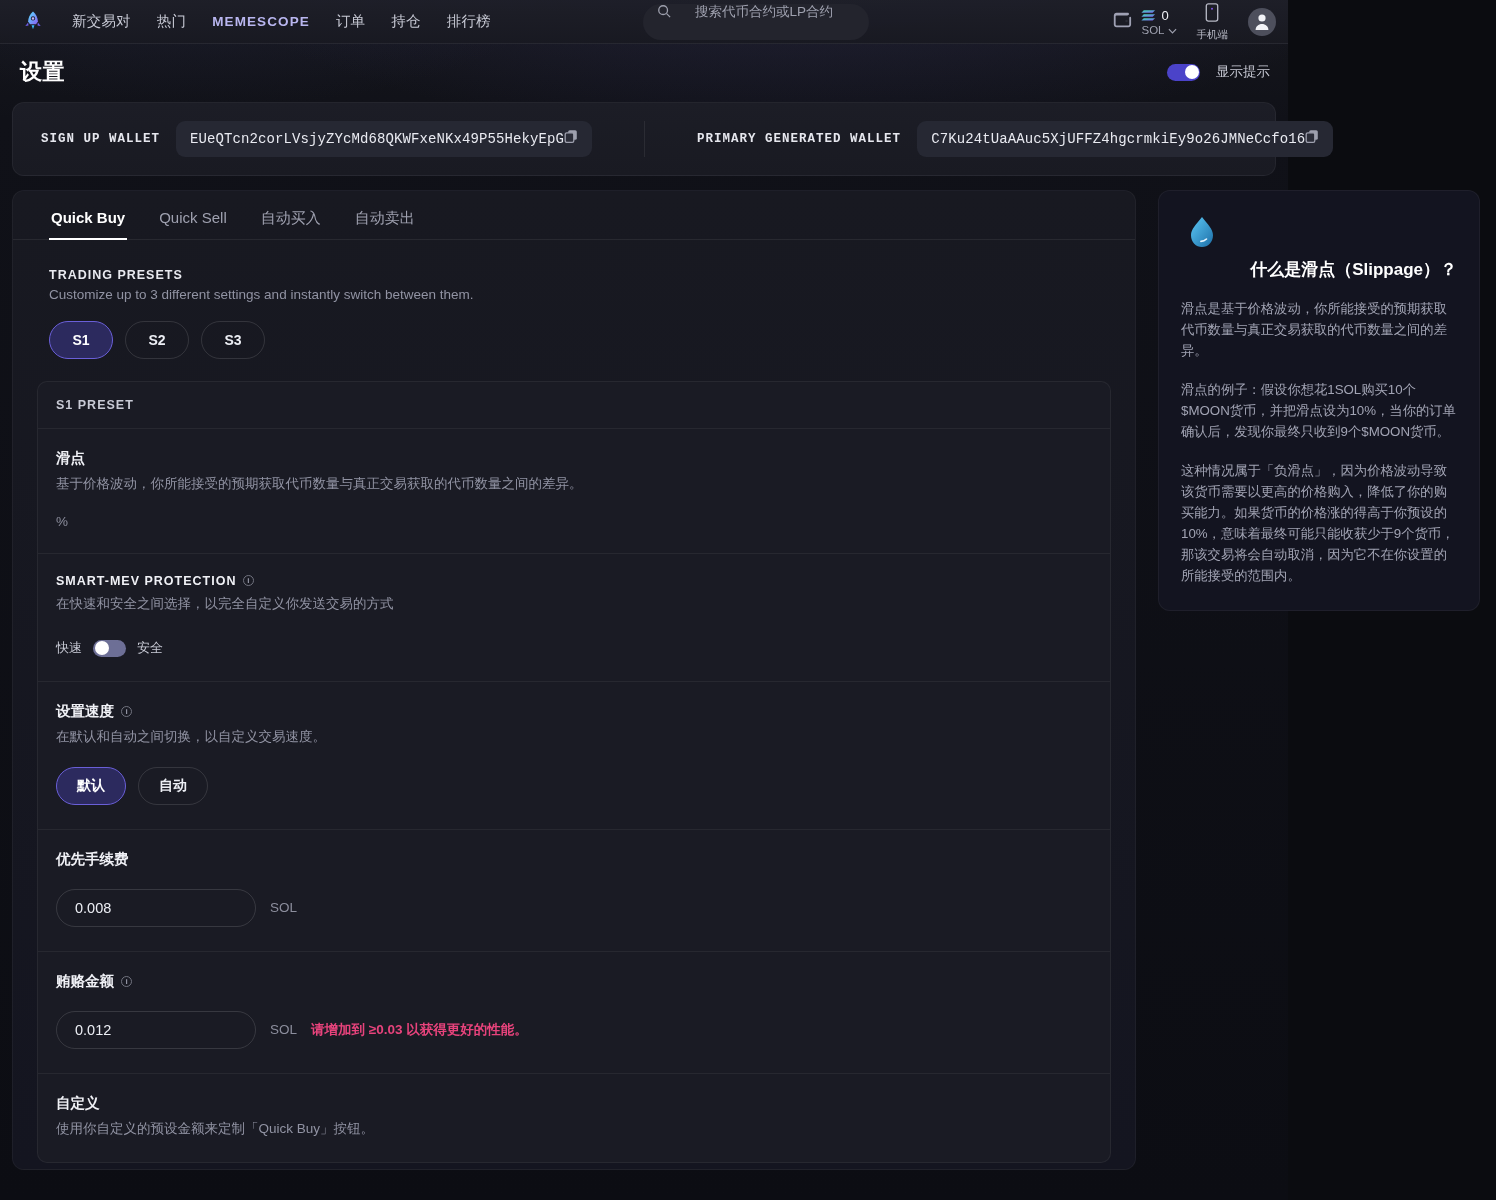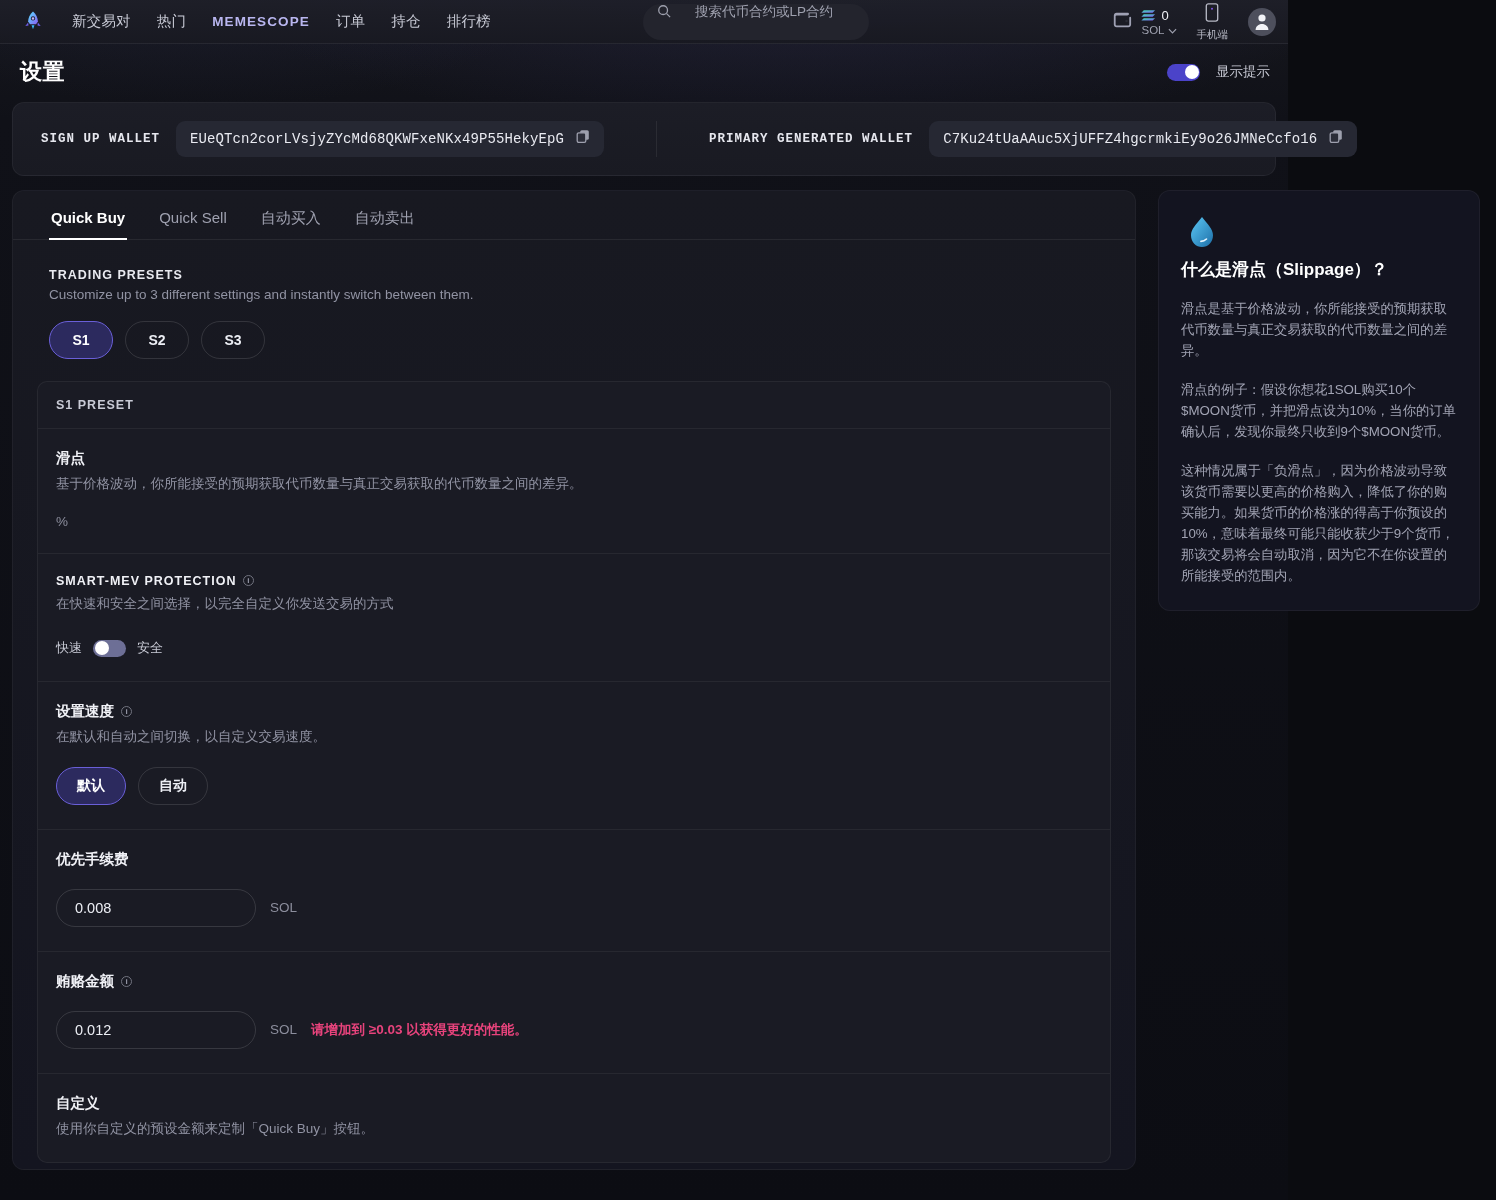--- a/index.html
+++ b/index.html
@@ -141,21 +141,20 @@
     color: #e6e7ee;
     letter-spacing: 1.0px;
     white-space: nowrap;
   }
   .addr-pill {
     background: #262833;
     border-radius: 9px;
     height: 36px;
     display: flex;
     align-items: center;
-    gap: 12px;
     padding: 0 14px;
     cursor: pointer;
   }
   .addr-text { font-size: 14px; color: #e9eaf1; letter-spacing: .1px; white-space: nowrap; }
 
   
   .body {
     display: flex;
     gap: 22px;
     padding: 14px 12px 0 12px;
@@ -302,20 +301,21 @@
   .sol-ico { width: 15px; height: 13px; display: block; flex: 0 0 auto; }
 
   
   .side-ico { width: 42px; height: 42px; margin-bottom: 18px; }
   .side-title {
     font-size: 17px;
     font-weight: 700;
     color: #fff;
     margin-bottom: 16px;
     line-height: 1.35;
+    text-align: right;
   }
   .side-p {
     font-size: 13.3px;
     color: #a2a4b4;
     line-height: 1.58;
     margin-bottom: 18px;
   }
   .side-p:last-child { margin-bottom: 0; }
 </style>
 </head>

